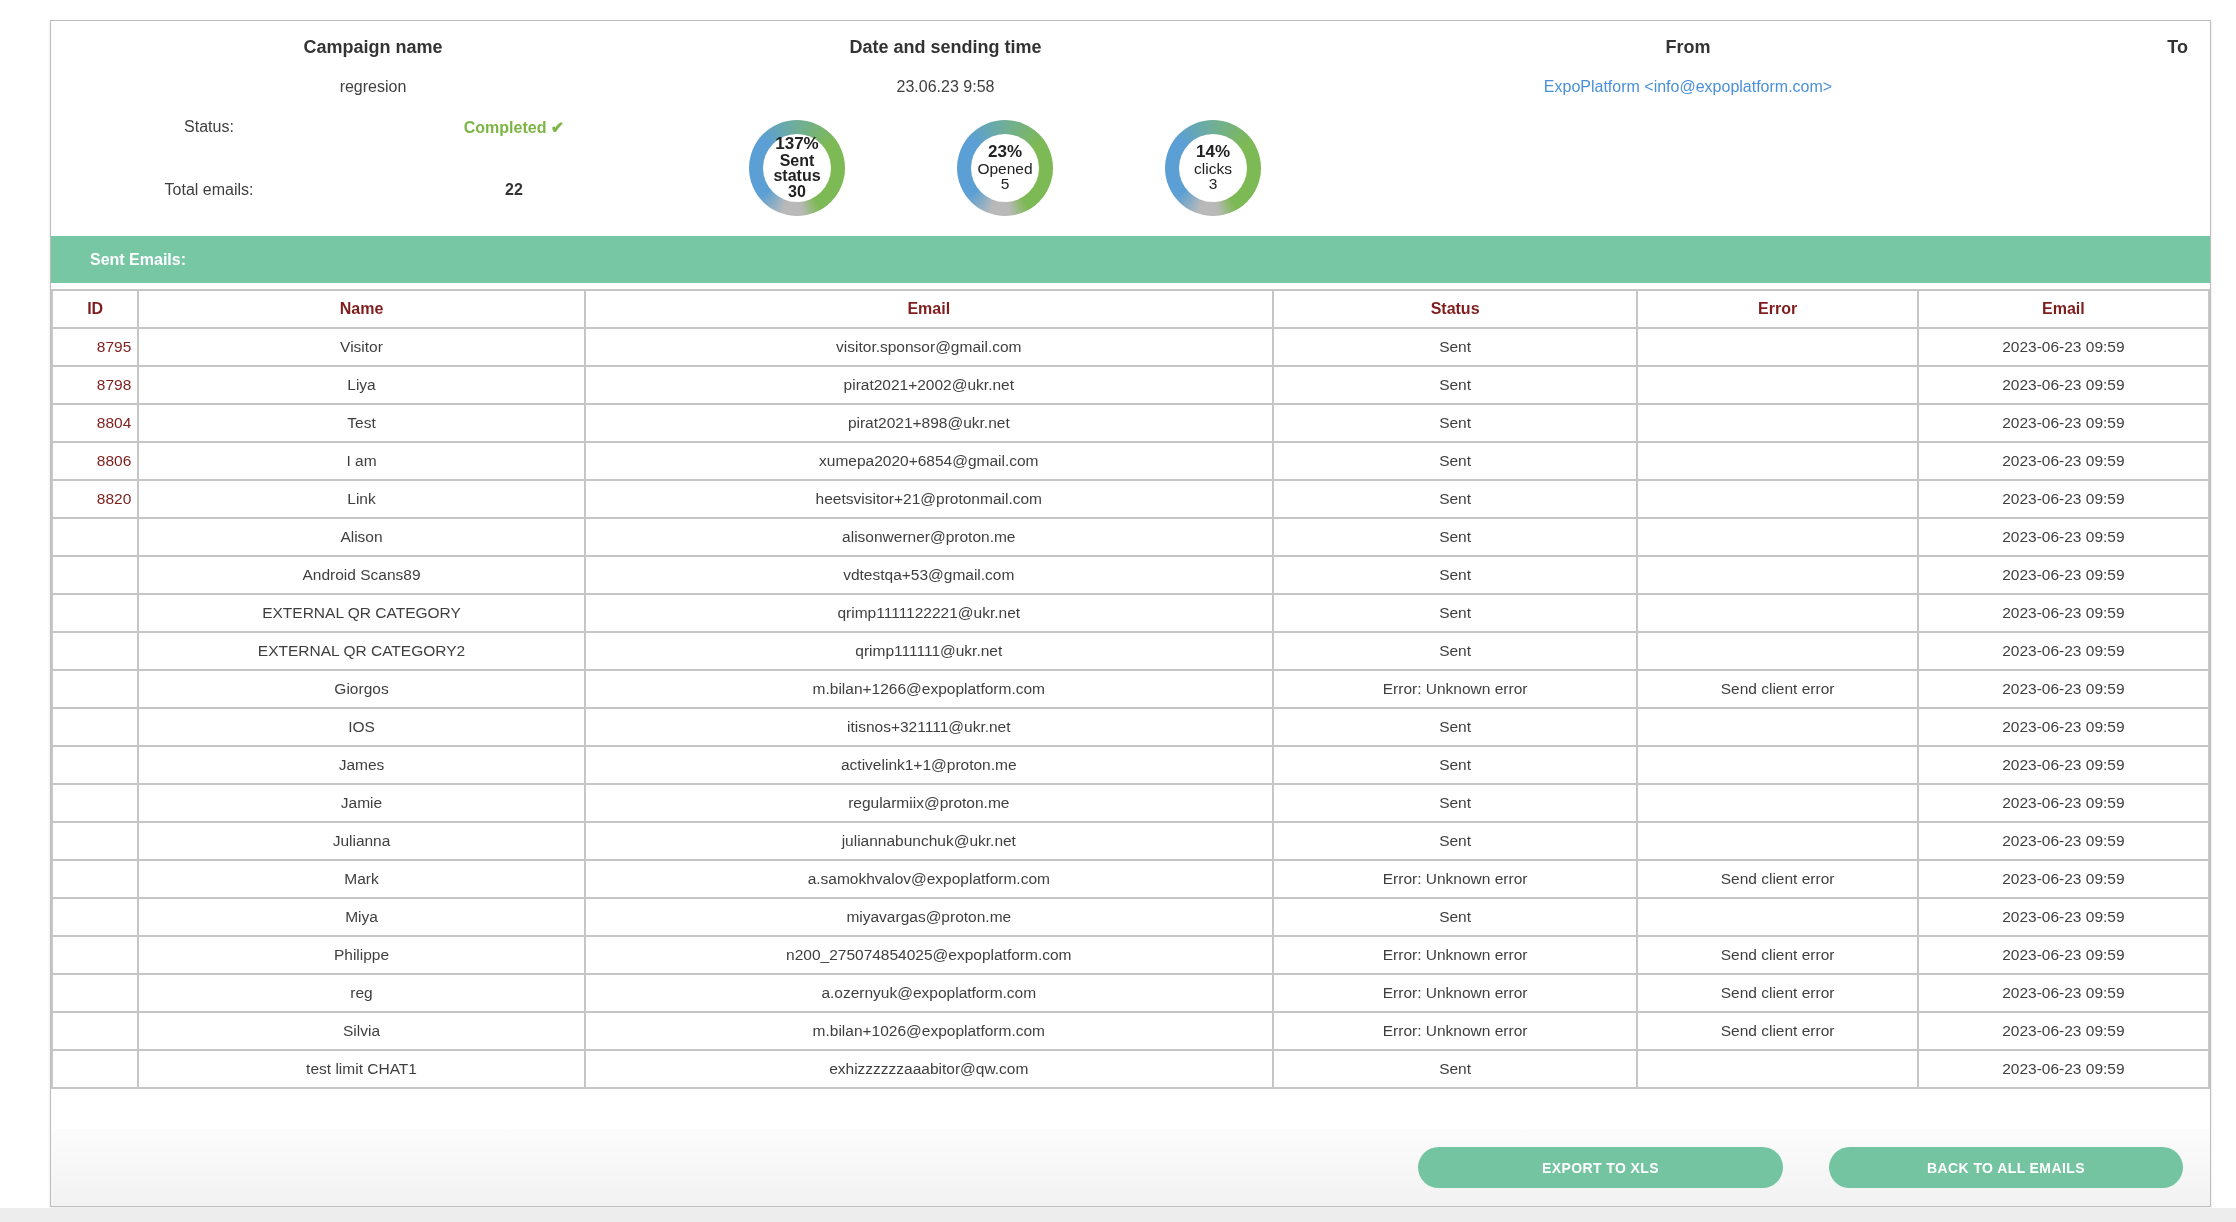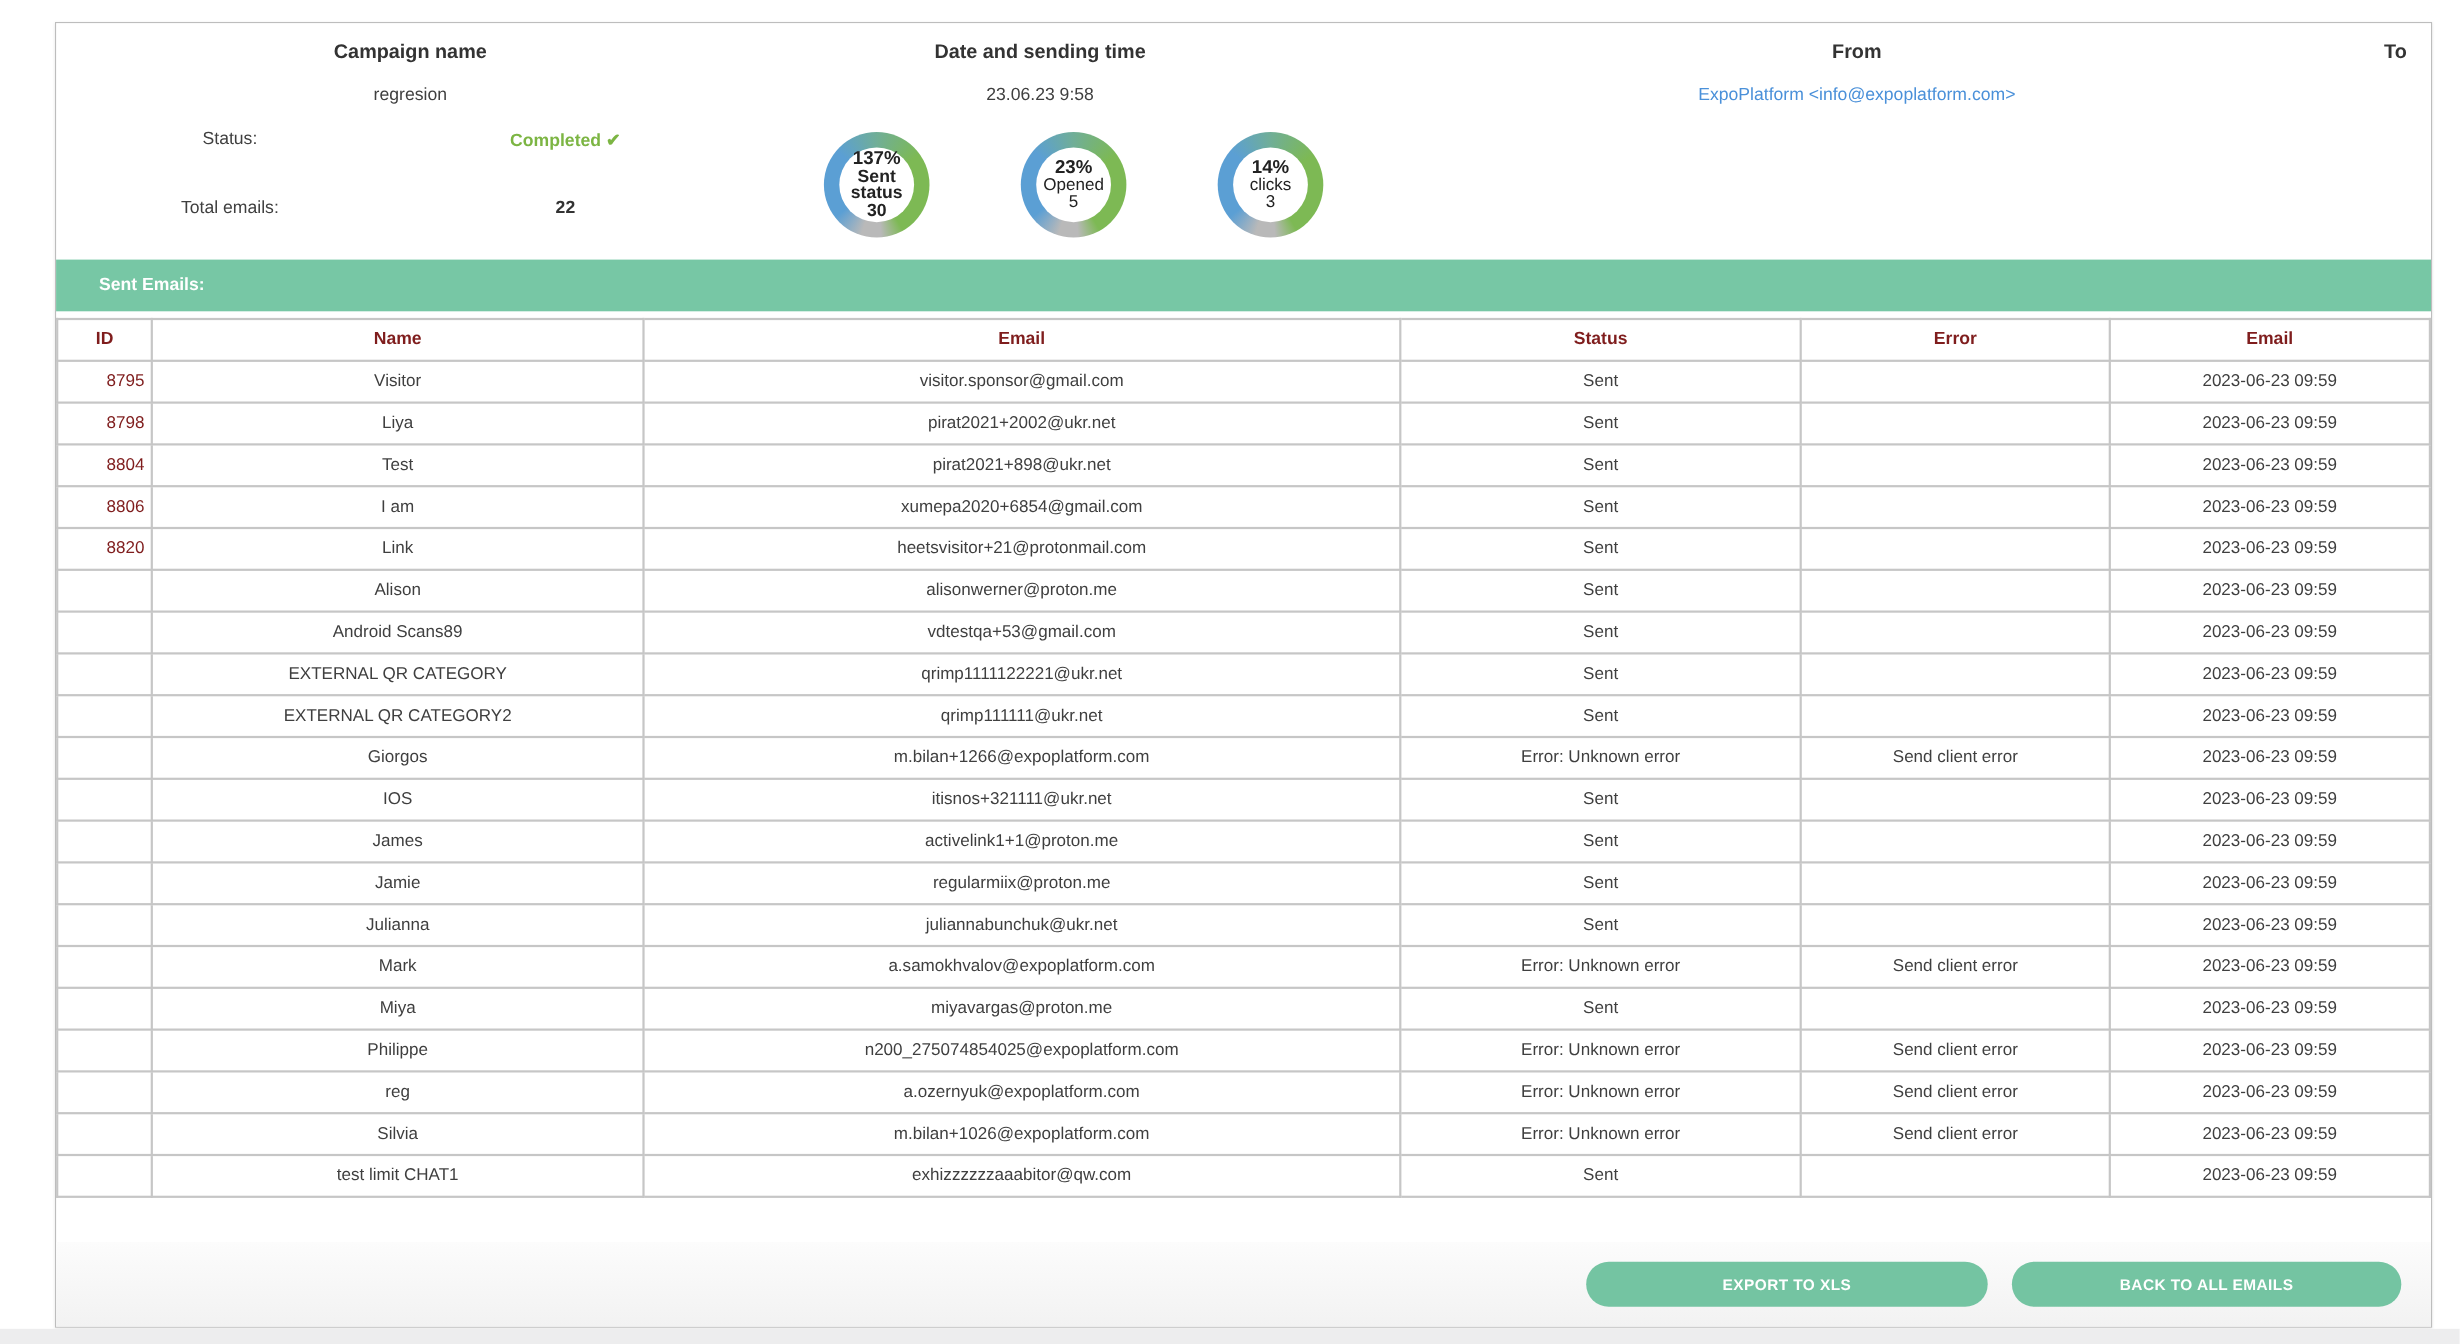--- a/index.html
+++ b/index.html
@@ -31,21 +31,21 @@
 
   .kv { position:absolute; left:0; font-size:16px; width:618px; }
   .row-status { top:97px; }
   .row-total  { top:160px; }
   .kv-label { display:inline-block; width:290px; text-align:center; color:#3f3f3f; }
   .kv-value { position:absolute; left:310px; top:0; width:280px; text-align:center; }
   .completed { color:#7cb543; font-weight:bold; }
   .total-num { font-weight:bold; color:#333; }
 
   
-  .gauges { position:absolute; left:698px; top:99px; display:flex; gap:83px; }
+  .gauges { position:absolute; left:698px; top:99px; display:flex; gap:112px; }
   .gauge {
     width:96px; height:96px; border-radius:50%;
     display:flex; align-items:center; justify-content:center;
     background:conic-gradient(from 0deg,
       #70ae97 0deg,
       #7db954 55deg,
       #7db954 150deg,
       #b9b9b9 175deg,
       #b9b9b9 197deg,
       #5b9fd4 232deg,
@@ -77,21 +77,21 @@
   }
   th { font-weight:bold; font-size:16px; color:#7f1d1d; }
   td { font-size:15.5px; color:#3f3f3f; }
   td.id-cell { color:#7f1d1d; cursor:pointer;text-align:right; }
 
   
   .footer {
     position:absolute; left:0; right:0; bottom:0; height:77px;
     background:linear-gradient(#fcfcfc,#f2f2f2);
     display:flex; align-items:center; justify-content:flex-end;
-    gap:22px; padding-right:27px; box-sizing:border-box;
+    gap:46px; padding-right:27px; box-sizing:border-box;
   }
   .btn {
     height:41px; border:none; border-radius:21px; background:#74c4a2;
     color:#ffffff; font-size:14px; font-weight:bold; letter-spacing:0.4px;
     font-family:"Liberation Sans", sans-serif; cursor:pointer;
   }
   .btn-export { width:365px; }
   .btn-back { width:354px; }
 </style>
 </head>

